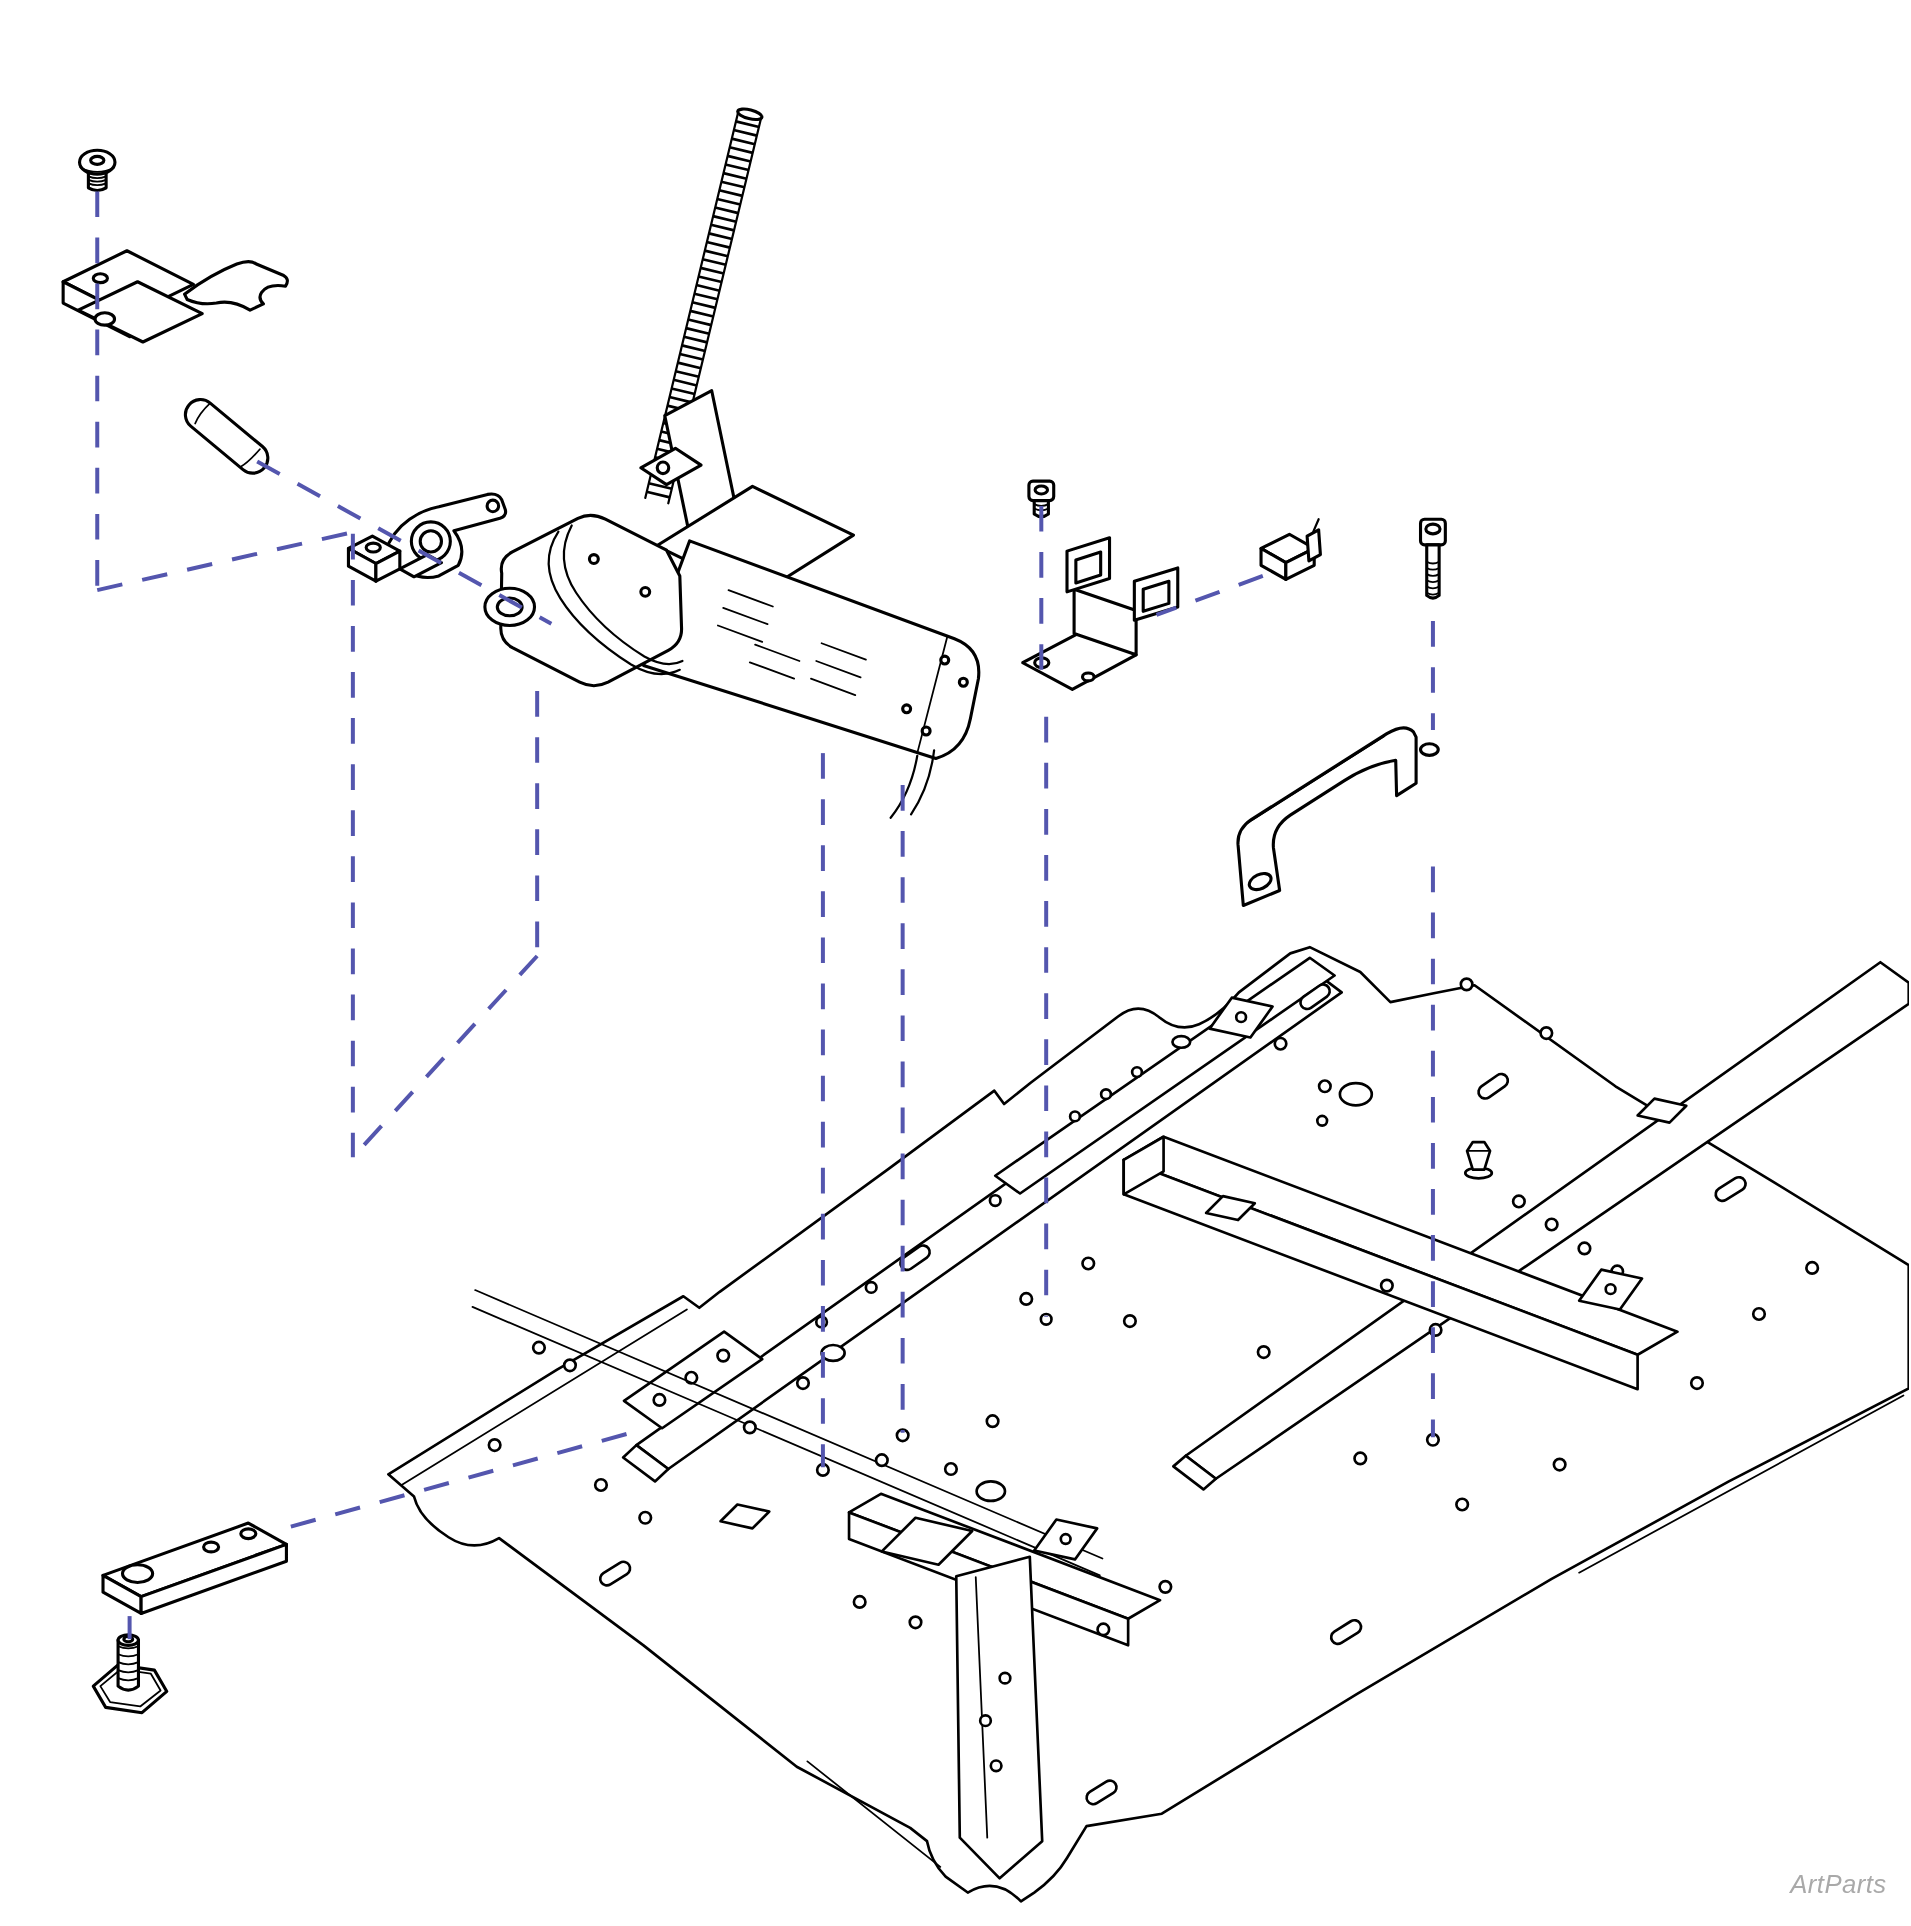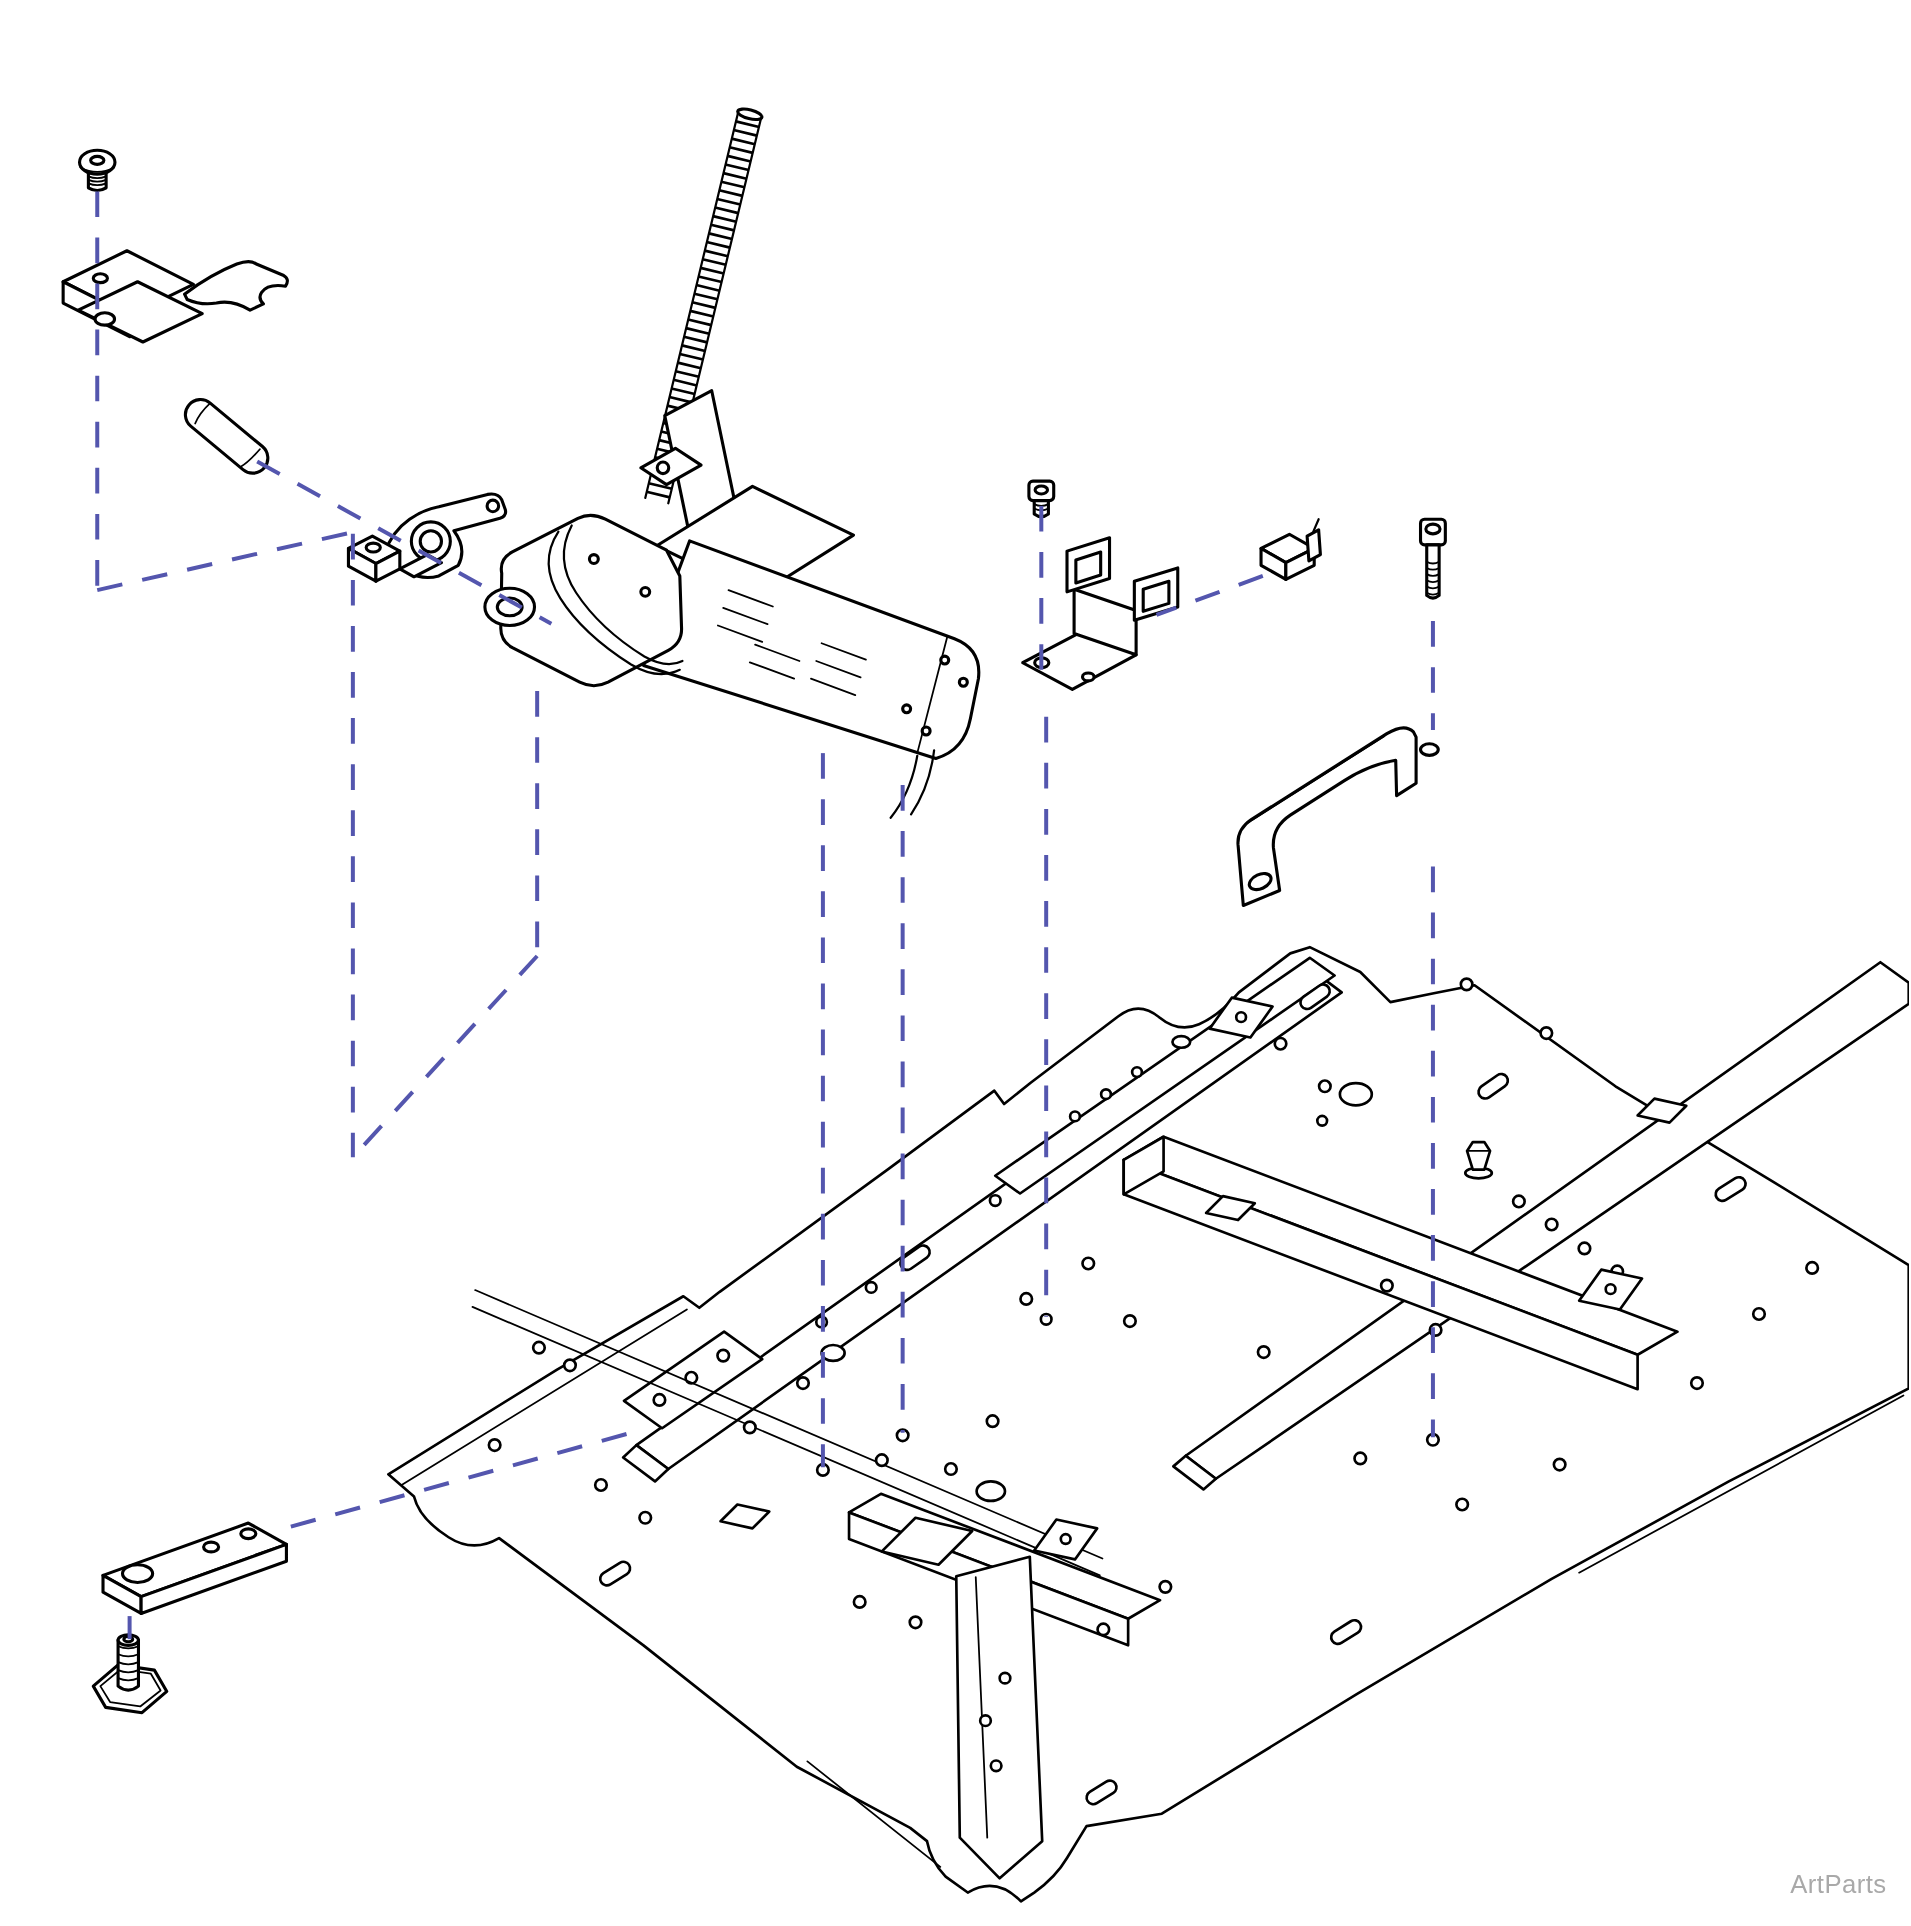--- a/index.html
+++ b/index.html
@@ -1,16 +1,16 @@
 <!DOCTYPE html>
 <html style="font-size:7px"><head>
 <meta charset="utf-8">
 <style>
   html,body{margin:0;padding:0;background:#ffffff;font-family:"Liberation Sans",sans-serif;}
-  .stage{width:min(100vw,99vh);margin:0 auto;}
+  .stage{width:min(100vw,99vh);margin:0 auto;font-style:italic;}
   svg{display:block;width:100%;height:auto;background:#ffffff;}
   
   .part path,.part rect,.part circle,.part ellipse,.part polygon{fill:#ffffff;stroke-width:7;stroke-linejoin:round;}
   .part .ln{fill:none;stroke-width:5;stroke-linecap:round;}
   .part .thin{stroke-width:4;}
   .frame path,.frame rect,.frame circle,.frame ellipse,.frame polygon{stroke-width:6;}
   .dashes line{stroke-width:9;stroke-dasharray:58 46;fill:none;}
   .rib{stroke-dasharray:6 14;}
   .wm{font-size:58px;letter-spacing:1px;}
 </style>

